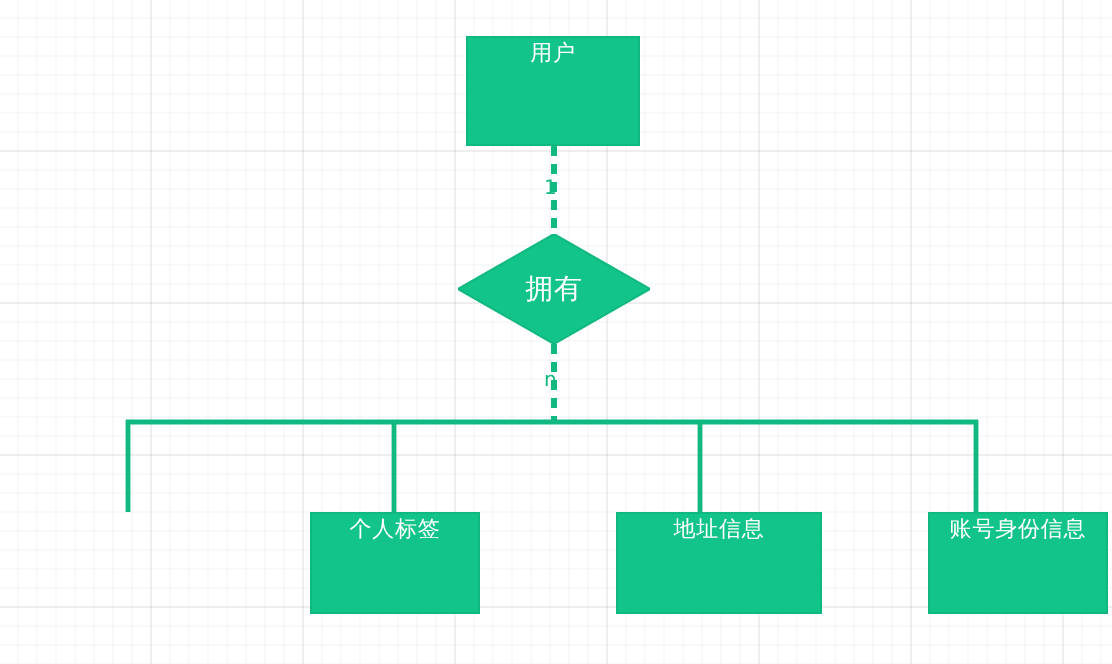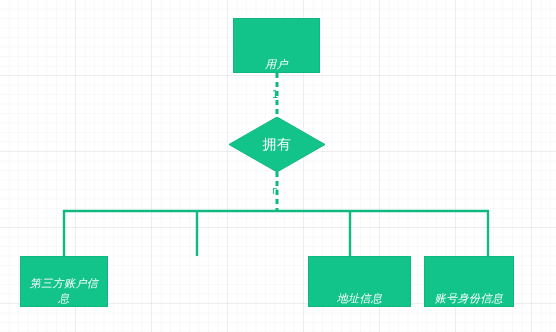--- a/index.html
+++ b/index.html
@@ -35,28 +35,27 @@
     left: 0;
     top: 0;
     width: 556px;
     height: 332px;
     pointer-events: none;
   }
   .node {
     position: absolute;
     box-sizing: border-box;
     display: flex;
-    align-items: flex-end;
+    align-items: flex-start;
     justify-content: center;
     text-align: center;
     color: #ffffff;
     font-size: 11px;
     line-height: 15px;
     letter-spacing: 0.4px;
-    font-style: italic;
   }
   .box {
     background: #13c48a;
     border: 1px solid #0fb87f;
   }
   .box .label {
     padding: 0 6px;
     word-break: break-word;
   }
   .diamond-wrap {
@@ -117,26 +116,26 @@
 
   <div class="diamond-wrap" style="left:229px; top:117px; width:96px; height:55px;">
     <svg class="diamond-shape" viewBox="0 0 96 55" preserveAspectRatio="none">
       <polygon points="48,0 96,27.5 48,55 0,27.5" fill="#13c48a" stroke="#0fb87f" stroke-width="1"></polygon>
     </svg>
     <div class="diamond-label">拥有</div>
   </div>
 
   <div class="edge-label" style="left:272px; top:186px;">n</div>
 
-  <div class="node box" style="left:20px; top:256px; width:88px; height:51px;">
-    <span class="label">第三方账户信息</span>
+
+  <div class="node box" style="left:155px; top:256px; width:85px; height:51px;">
+    <span class="label">个人标签</span>
   </div>
-
 
   <div class="node box" style="left:308px; top:256px; width:103px; height:51px;">
     <span class="label">地址信息</span>
   </div>
 
-  <div class="node box" style="left:424px; top:256px; width:90px; height:51px;">
+  <div class="node box" style="left:464px; top:256px; width:90px; height:51px;">
     <span class="label">账号身份信息</span>
   </div>
 
 </div>
 
 </body></html>

